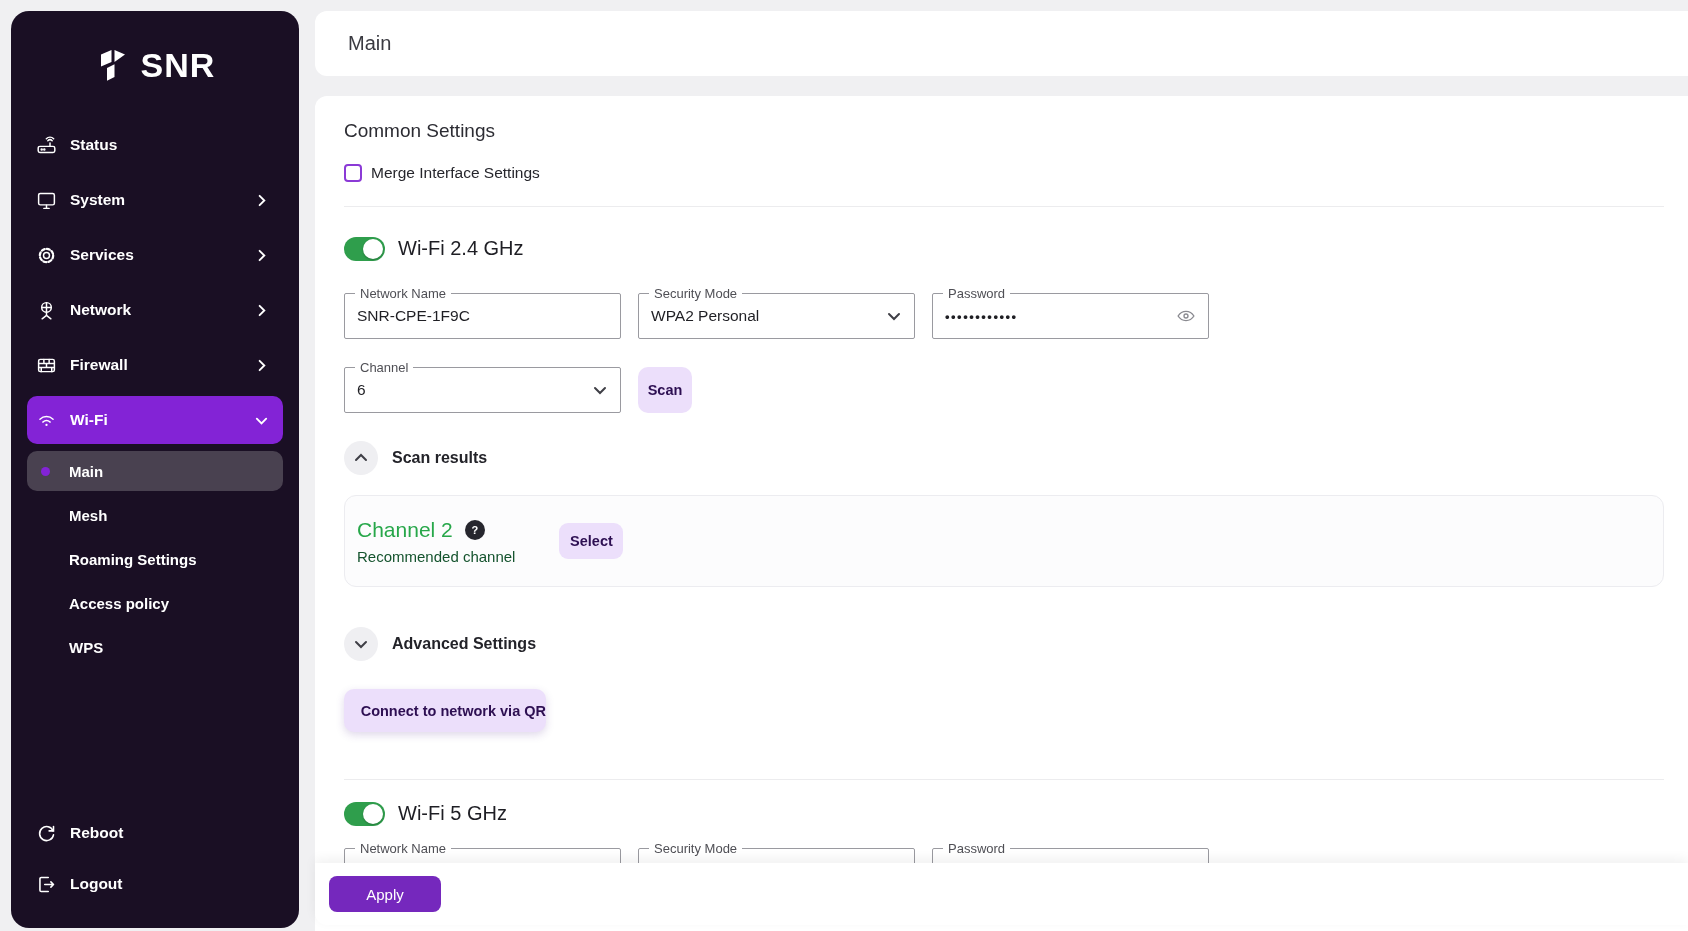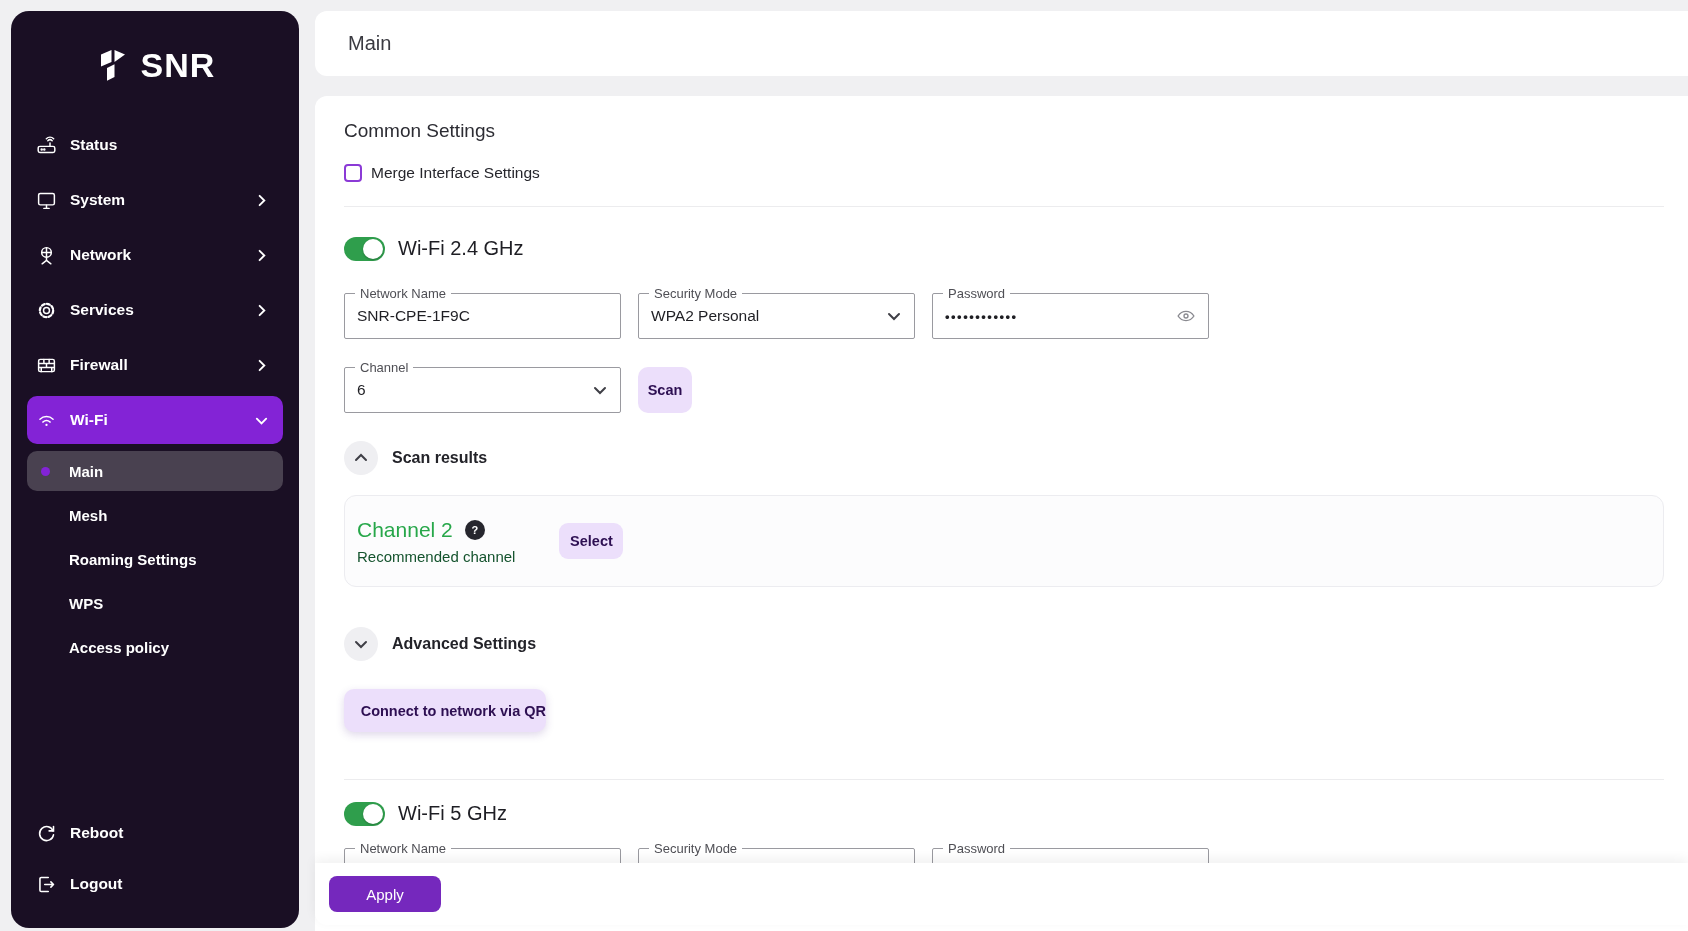--- a/index.html
+++ b/index.html
@@ -165,36 +165,36 @@
       <svg class="mi" viewBox="0 0 24 24" fill="none" stroke="#fff" stroke-width="1.7" stroke-linecap="round">
         <rect x="3" y="4" width="18" height="13" rx="2"></rect>
           <path d="M9 21h6M12 17.5V21"></path>
       </svg>
       <span class="nav-label">System</span>
       <svg class="chev" viewBox="0 0 16 16" fill="none" stroke="#fff" stroke-width="2" stroke-linecap="round">
           <path d="M6 3l5 5-5 5"></path>
         </svg>
     </div>
     <div class="nav-item">
+      <svg class="mi" viewBox="0 0 24 24" fill="none" stroke="#fff" stroke-linecap="round">
+        <circle cx="12" cy="12" r="3.4" stroke-width="1.7"></circle>
+        <circle cx="12" cy="12" r="7.6" stroke-width="2.6" stroke-dasharray="3.4 2.6"></circle>
+      </svg>
+      <span class="nav-label">Services</span>
+      <svg class="chev" viewBox="0 0 16 16" fill="none" stroke="#fff" stroke-width="2" stroke-linecap="round">
+          <path d="M6 3l5 5-5 5"></path>
+        </svg>
+    </div>
+    <div class="nav-item">
       <svg class="mi" viewBox="0 0 24 24" fill="none" stroke="#fff" stroke-width="1.7" stroke-linecap="round">
         <circle cx="12" cy="8.5" r="5.5"></circle>
           <path d="M12 3v11M6.7 8.5h10.6"></path>
         <path d="M12 14v3.5M12 17.5l-5 4M12 17.5l5 4"></path>
       </svg>
       <span class="nav-label">Network</span>
-      <svg class="chev" viewBox="0 0 16 16" fill="none" stroke="#fff" stroke-width="2" stroke-linecap="round">
-          <path d="M6 3l5 5-5 5"></path>
-        </svg>
-    </div>
-    <div class="nav-item">
-      <svg class="mi" viewBox="0 0 24 24" fill="none" stroke="#fff" stroke-linecap="round">
-        <circle cx="12" cy="12" r="3.4" stroke-width="1.7"></circle>
-        <circle cx="12" cy="12" r="7.6" stroke-width="2.6" stroke-dasharray="3.4 2.6"></circle>
-      </svg>
-      <span class="nav-label">Services</span>
       <svg class="chev" viewBox="0 0 16 16" fill="none" stroke="#fff" stroke-width="2" stroke-linecap="round">
           <path d="M6 3l5 5-5 5"></path>
         </svg>
     </div>
     <div class="nav-item">
       <svg class="mi" viewBox="0 0 24 24" fill="none" stroke="#fff" stroke-width="1.7" stroke-linecap="round">
         <rect x="3" y="5" width="18" height="14" rx="2"></rect>
         <path d="M3 9.7h18M3 14.3h18M9 5v4.7M15 5v4.7M12 9.7v4.6M6 14.3V19M18 14.3V19"></path>
       </svg>
       <span class="nav-label">Firewall</span>
@@ -220,24 +220,24 @@
       <span class="dot"></span>
       <span>Main</span>
     </div>
     <div class="sub-item">
       <span>Mesh</span>
     </div>
     <div class="sub-item">
       <span>Roaming Settings</span>
     </div>
     <div class="sub-item">
+      <span>Access policy</span>
+    </div>
+    <div class="sub-item">
       <span>WPS</span>
-    </div>
-    <div class="sub-item">
-      <span>Access policy</span>
     </div>
   </div>
 
   <div class="side-footer">
     <div class="nav-item" style="height:44px;">
       <svg class="mi" viewBox="0 0 24 24" fill="none" stroke="#fff" stroke-width="1.8" stroke-linecap="round">
         <path d="M19.5 9A8 8 0 1 0 20 13.5"></path>
           <path d="M20 4v5h-5"></path>
       </svg>
       <span class="nav-label">Reboot</span>

